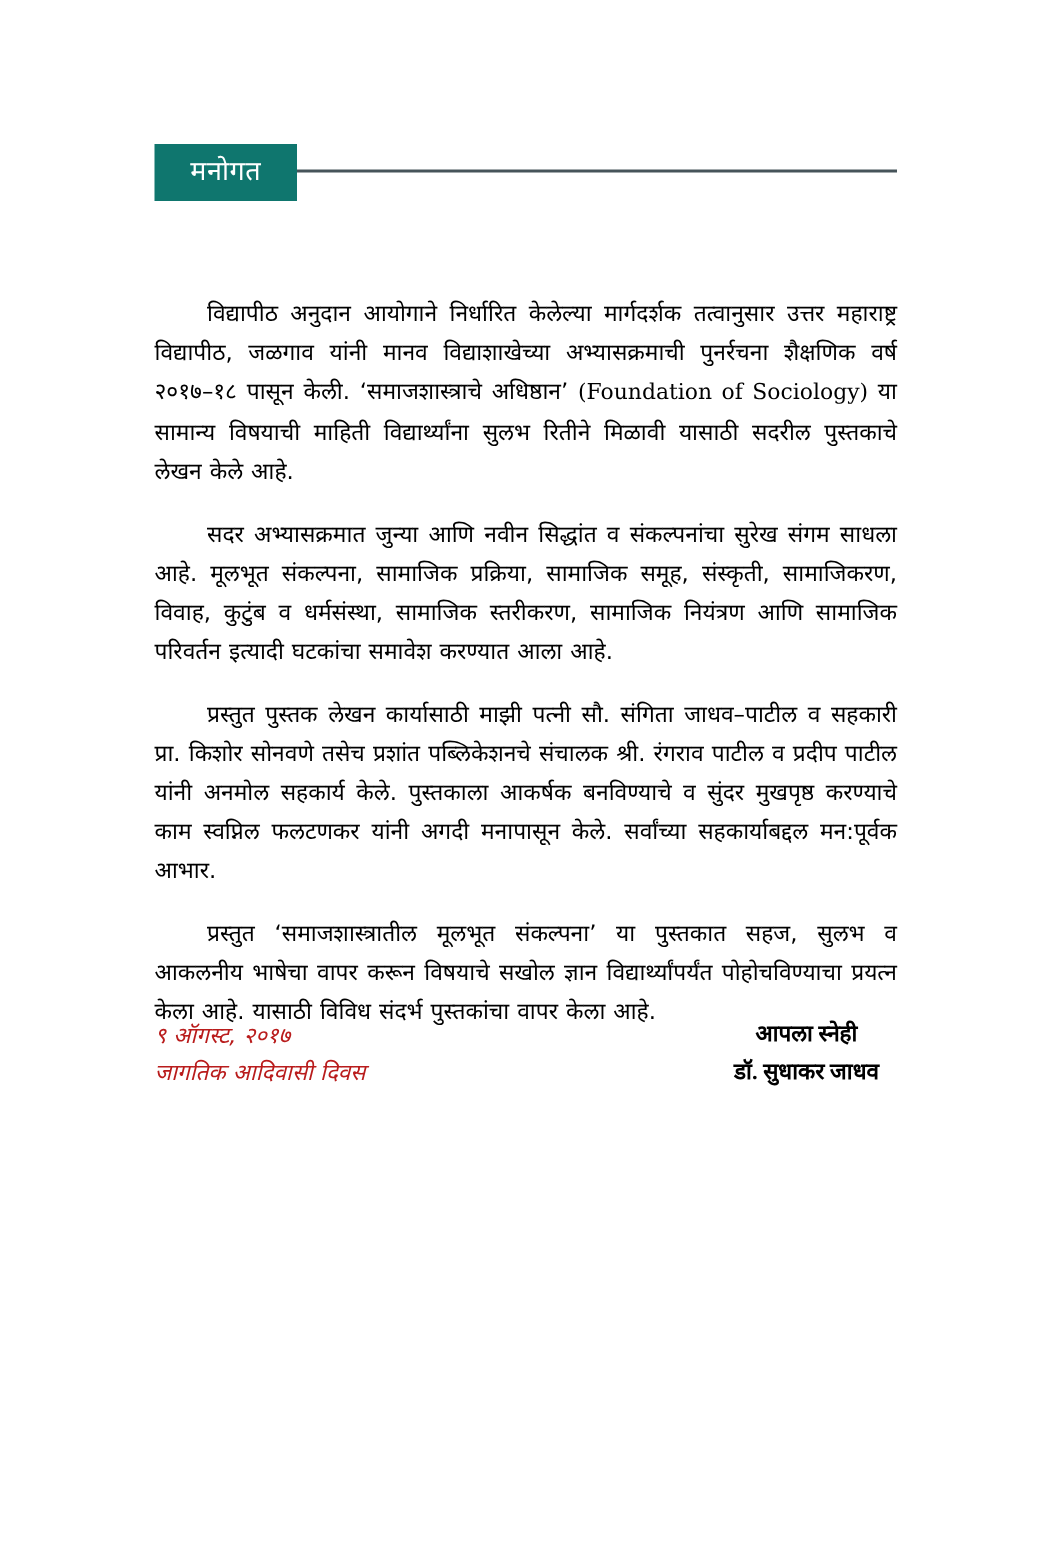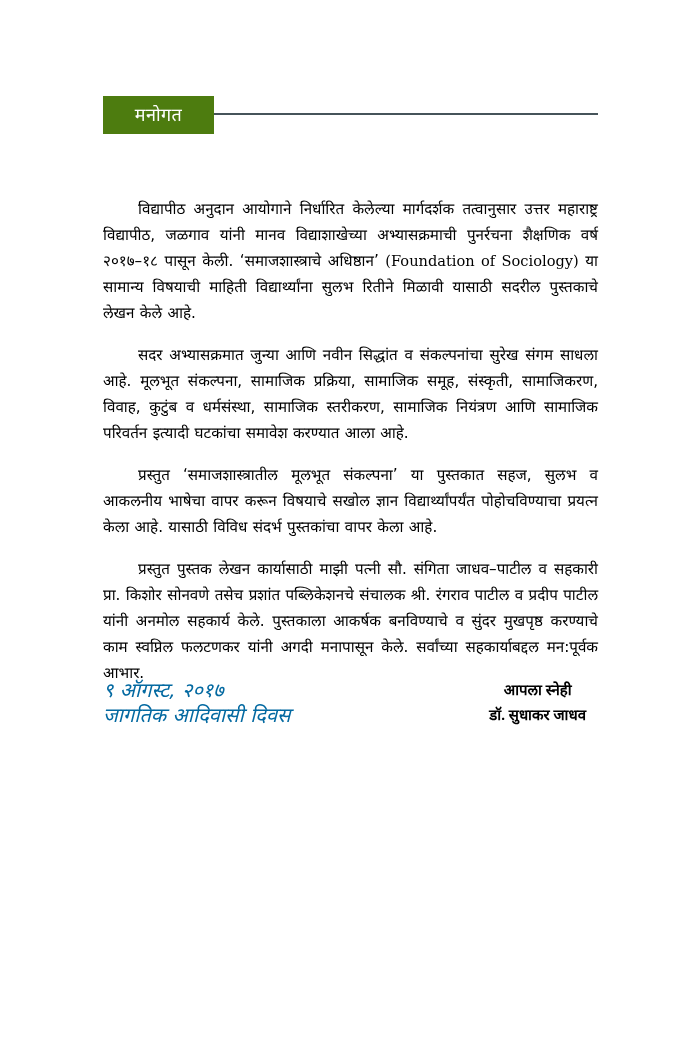--- a/index.html
+++ b/index.html
@@ -34,23 +34,23 @@
     top: 17px;
     width: 403px;
     height: 2px;
     background: #46545a;
   }
 
   .header-tab {
     position: absolute;
     left: 0;
     top: 0;
-    width: 111px;
+    width: 95px;
     height: 38px;
-    background: #4d7c0f;
+    background: #0f766e;
     display: flex;
     align-items: center;
     justify-content: center;
     box-sizing: border-box;
   }
 
   .header-tab-label {
     color: #ffffff;
     font-family: "DejaVu Sans", "Liberation Sans", sans-serif;
     font-size: 18px;
@@ -96,23 +96,23 @@
     top: 678px;
     width: 495px;
     display: flex;
     justify-content: space-between;
     align-items: flex-start;
   }
 
   .sign-left {
     font-family: "DejaVu Sans", "Liberation Sans", sans-serif;
     font-style: italic;
-    font-size: 20px;
+    font-size: 15px;
     line-height: 25px;
-    color: #0369a1;
+    color: #b91c1c;
     white-space: nowrap;
   }
 
   .sign-right {
     font-family: Liberation Serif, serif;
     font-weight: bold;
     font-size: 15px;
     line-height: 25px;
     color: #000000;
     text-align: center;
@@ -140,25 +140,25 @@
 
     <p class="para">
       <span>विद्यापीठ अनुदान आयोगाने निर्धारित केलेल्या मार्गदर्शक तत्वानुसार उत्तर महाराष्ट्र विद्यापीठ, जळगाव यांनी मानव विद्याशाखेच्या अभ्यासक्रमाची पुनर्रचना शैक्षणिक वर्ष २०१७–१८ पासून केली. ‘समाजशास्त्राचे अधिष्ठान’ </span><span class="latin">(Foundation of Sociology)</span><span> या सामान्य विषयाची माहिती विद्यार्थ्यांना सुलभ रितीने मिळावी यासाठी सदरील पुस्तकाचे लेखन केले आहे.</span>
     </p>
 
     <p class="para">
       <span>सदर अभ्यासक्रमात जुन्या आणि नवीन सिद्धांत व संकल्पनांचा सुरेख संगम साधला आहे. मूलभूत संकल्पना, सामाजिक प्रक्रिया, सामाजिक समूह, संस्कृती, सामाजिकरण, विवाह, कुटुंब व धर्मसंस्था, सामाजिक स्तरीकरण, सामाजिक नियंत्रण आणि सामाजिक परिवर्तन इत्यादी घटकांचा समावेश करण्यात आला आहे.</span>
     </p>
 
     <p class="para">
-      <span>प्रस्तुत ‘समाजशास्त्रातील मूलभूत संकल्पना’ या पुस्तकात सहज, सुलभ व आकलनीय भाषेचा वापर करून विषयाचे सखोल ज्ञान विद्यार्थ्यांपर्यंत पोहोचविण्याचा प्रयत्न केला आहे. यासाठी विविध संदर्भ पुस्तकांचा वापर केला आहे.</span>
+      <span>प्रस्तुत पुस्तक लेखन कार्यासाठी माझी पत्नी सौ. संगिता जाधव–पाटील व सहकारी प्रा. किशोर सोनवणे तसेच प्रशांत पब्लिकेशनचे संचालक श्री. रंगराव पाटील व प्रदीप पाटील यांनी अनमोल सहकार्य केले. पुस्तकाला आकर्षक बनविण्याचे व सुंदर मुखपृष्ठ करण्याचे काम स्वप्निल फलटणकर यांनी अगदी मनापासून केले. सर्वांच्या सहकार्याबद्दल मन:पूर्वक आभार.</span>
     </p>
 
     <p class="para">
-      <span>प्रस्तुत पुस्तक लेखन कार्यासाठी माझी पत्नी सौ. संगिता जाधव–पाटील व सहकारी प्रा. किशोर सोनवणे तसेच प्रशांत पब्लिकेशनचे संचालक श्री. रंगराव पाटील व प्रदीप पाटील यांनी अनमोल सहकार्य केले. पुस्तकाला आकर्षक बनविण्याचे व सुंदर मुखपृष्ठ करण्याचे काम स्वप्निल फलटणकर यांनी अगदी मनापासून केले. सर्वांच्या सहकार्याबद्दल मन:पूर्वक आभार.</span>
+      <span>प्रस्तुत ‘समाजशास्त्रातील मूलभूत संकल्पना’ या पुस्तकात सहज, सुलभ व आकलनीय भाषेचा वापर करून विषयाचे सखोल ज्ञान विद्यार्थ्यांपर्यंत पोहोचविण्याचा प्रयत्न केला आहे. यासाठी विविध संदर्भ पुस्तकांचा वापर केला आहे.</span>
     </p>
 
   </div>
 
   <div class="sign-block">
 
     <div class="sign-left">
       <span class="sign-line">९ ऑगस्ट, २०१७</span>
       <span class="sign-line">जागतिक आदिवासी दिवस</span>
     </div>

